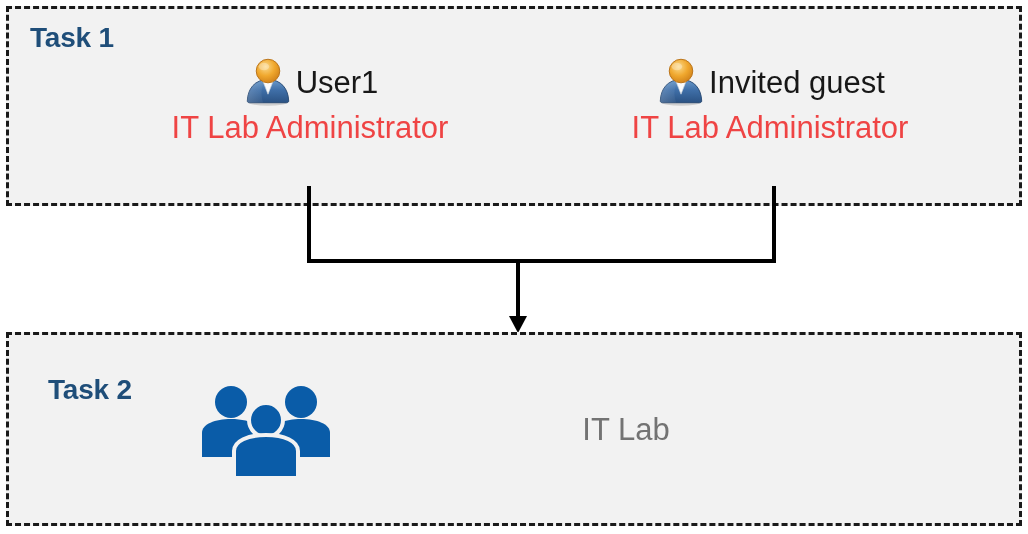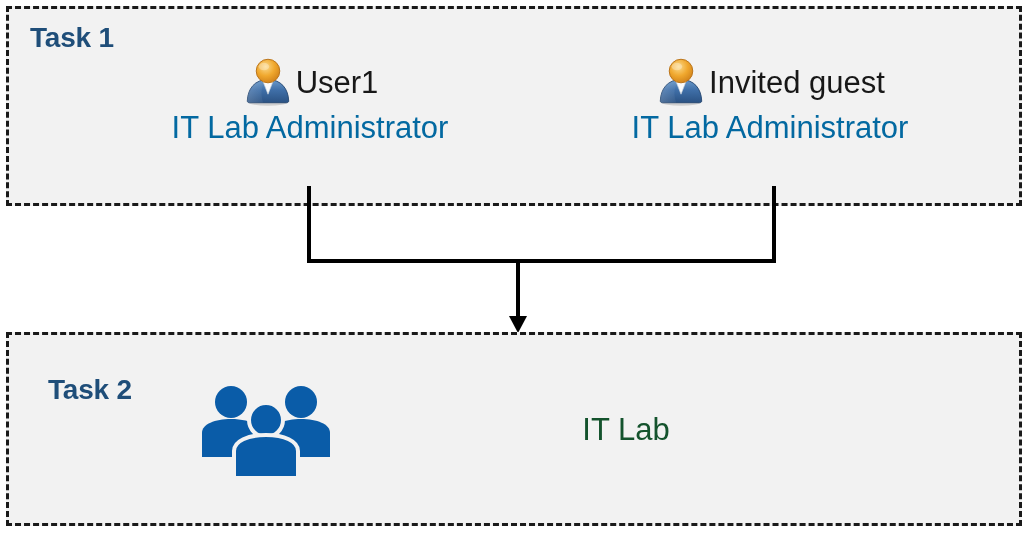--- a/index.html
+++ b/index.html
@@ -70,21 +70,21 @@
     height: 56px;
   }
   .person-name {
     font-size: 31px;
     color: #181818;
     white-space: nowrap;
     line-height: 1;
   }
   .person-role {
     font-size: 31px;
-    color: #0369a1;
+    color: #ef4444;
     white-space: nowrap;
     line-height: 1.05;
     margin-top: 2px;
   }
 
   .user-icon { width: 52px; height: 52px; flex: 0 0 52px; display:block; }
 
   
   #group-row {
     position: absolute;
@@ -93,21 +93,21 @@
     width: 700px;
     display: flex;
     align-items: center;
     gap: 0px;
   }
   .group-icon { width: 132px; height: 104px; flex: 0 0 132px; display:block; }
   #group-name {
     flex: 1 1 auto;
     text-align: center;
     font-size: 31px;
-    color: #14532d;
+    color: #737373;
     line-height: 1.18;
     padding-left: 20px;
   }
 
   
   #connector {
     position: absolute;
     left: 0;
     top: 0;
     width: 1028px;

